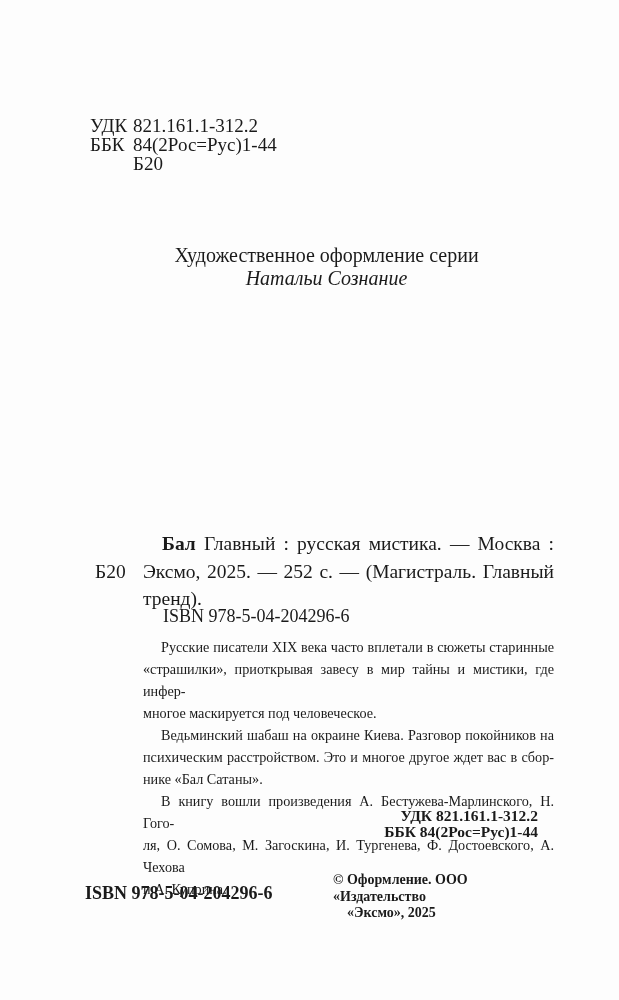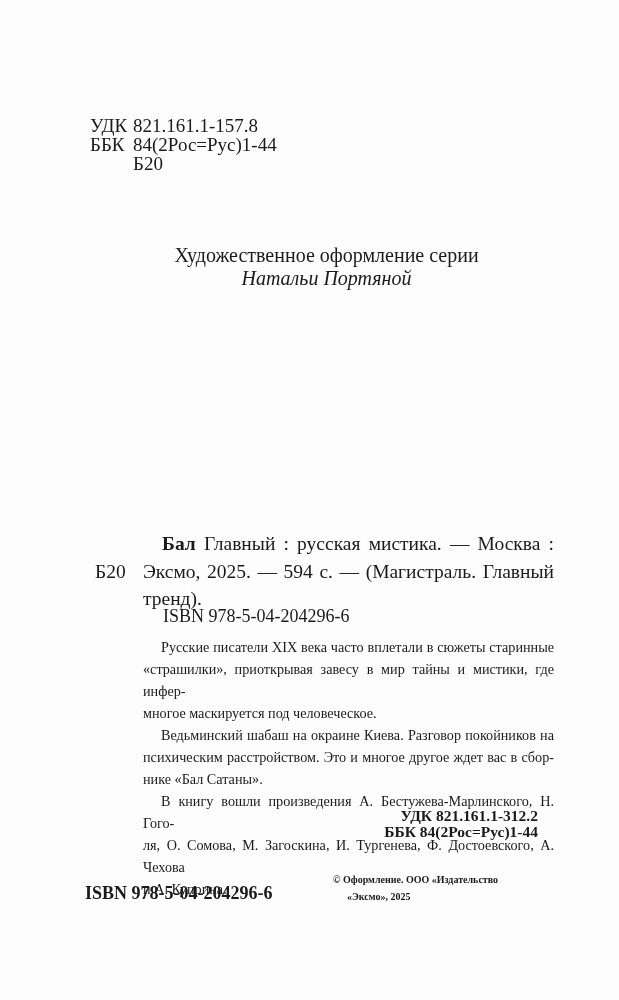--- a/index.html
+++ b/index.html
@@ -41,52 +41,52 @@
   .aline.first { text-indent:18px; }
 
   
   .bottom-codes { right:81px; top:808px; text-align:right;
                   font-weight:bold; font-size:15.5px; line-height:15.5px;margin-left:16px; }
 
   .isbn-bottom { left:85px; top:882px; font-weight:bold;
                  font-size:18px; line-height:22px; }
 
   .copyright { left:333px; top:872px; width:226px; font-weight:bold;
-               font-size:10px; line-height:16.5px; }
+               font-size:14px; line-height:16.5px; }
   .cline + .cline { padding-left:14px; }
 </style>
 </head>
 <body>
 
 <div class="page">
 
   <div class="block top-codes">
     <div class="code-row">
       <span class="code-label">УДК</span>
-      <span class="code-value">821.161.1-157.8</span>
+      <span class="code-value">821.161.1-312.2</span>
     </div>
     <div class="code-row">
       <span class="code-label">ББК</span>
       <span class="code-value">84(2Рос=Рус)1-44</span>
     </div>
     <div class="code-row">
       <span class="code-label"></span>
       <span class="code-value">Б20</span>
     </div>
   </div>
 
   <div class="block series-credit">
     <div class="series-line">Художественное оформление серии</div>
-    <div class="series-line italic">Натальи Портяной</div>
+    <div class="series-line italic">Натальи Сознание</div>
   </div>
 
   <div class="block catalog-card">
     <div class="card-sign">Б20</div>
     <div class="jl ind20"><b>Бал</b> <span>Главный : русская мистика. — Москва :</span></div>
-    <div class="jl">Эксмо, 2025. — 594 с. — (Магистраль. Главный</div>
+    <div class="jl">Эксмо, 2025. — 252 с. — (Магистраль. Главный</div>
     <div>тренд).</div>
   </div>
 
   <div class="block isbn-top">ISBN 978-5-04-204296-6</div>
 
   <div class="block annotation">
       <div>
         <div class="aline first">Русские писатели XIX века часто вплетали в сюжеты старинные</div>
         <div class="aline">«страшилки», приоткрывая завесу в мир тайны и мистики, где инфер-</div>
         <div class="aline last">многое маскируется под человеческое.</div>

